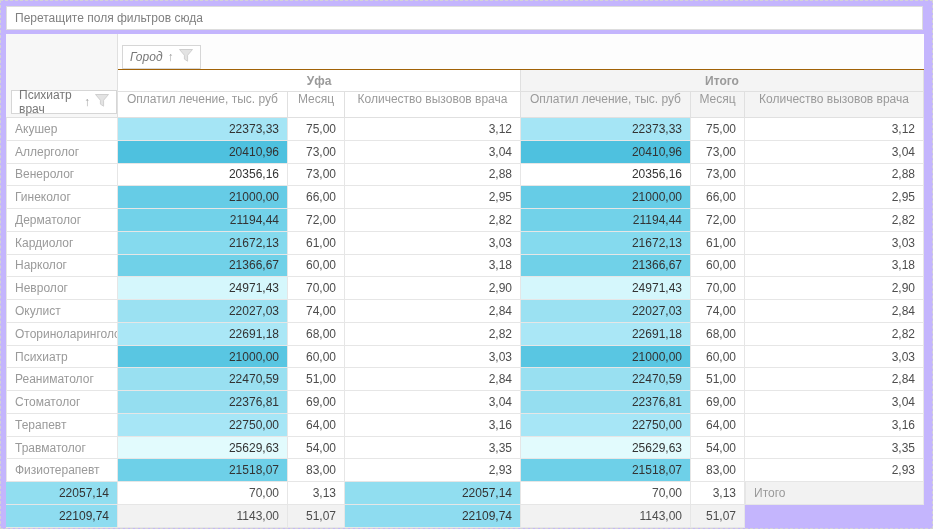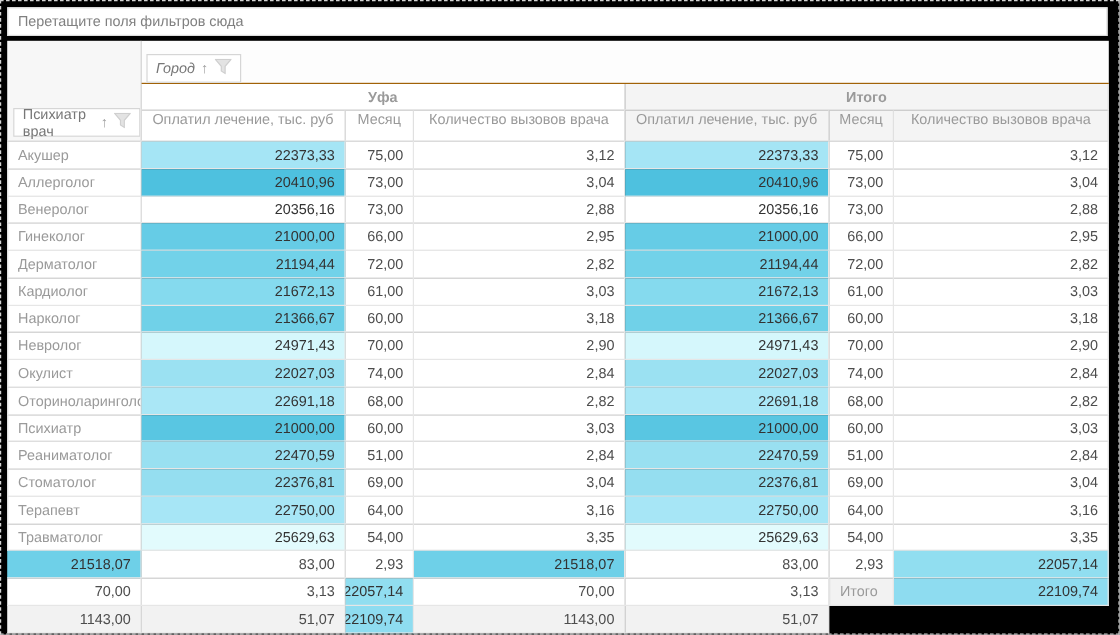--- a/index.html
+++ b/index.html
@@ -1,21 +1,21 @@
 <!DOCTYPE html>
 <html><head>
 <meta charset="utf-8">
 <style>
   * { box-sizing: border-box; margin: 0; padding: 0; }
   html, body { width: 933px; height: 529px; background: #fff; }
   body { font-family: "Liberation Sans", "DejaVu Sans", sans-serif; font-size: 12px; }
 
   .pivot-container {
     position: relative; width: 933px; height: 529px;
-    border: 1px dashed #d4d4d4; background: #000000; overflow: hidden;
+    border: 1px dashed #d4d4d4; background: #c4b5fd; overflow: hidden;
   }
 
   .filter-bar {
     position: absolute; left: 5px; top: 5px; width: 917px; height: 24px;
     border: 1px solid #ddd; background: #fff;
     display: flex; align-items: center; padding-left: 8px;
     color: #808080;
   }
 
   .grid {
@@ -224,20 +224,21 @@
       <div class="cell val pay" style="background: rgb(167, 230, 246);">22750,00</div>
       <div class="cell val">64,00</div>
       <div class="cell val">3,16</div>
       <div class="cell row-label">Травматолог</div>
       <div class="cell val pay" style="background: rgb(226, 251, 253);">25629,63</div>
       <div class="cell val">54,00</div>
       <div class="cell val">3,35</div>
       <div class="cell val pay" style="background: rgb(226, 251, 253);">25629,63</div>
       <div class="cell val">54,00</div>
       <div class="cell val">3,35</div>
+      <div class="cell row-label">Физиотерапевт</div>
       <div class="cell val pay" style="background: rgb(110, 208, 232);">21518,07</div>
       <div class="cell val">83,00</div>
       <div class="cell val">2,93</div>
       <div class="cell val pay" style="background: rgb(110, 208, 232);">21518,07</div>
       <div class="cell val">83,00</div>
       <div class="cell val">2,93</div>
       <div class="cell val pay" style="background: rgb(145, 222, 240);">22057,14</div>
       <div class="cell val">70,00</div>
       <div class="cell val">3,13</div>
       <div class="cell val pay" style="background: rgb(145, 222, 240);">22057,14</div>

